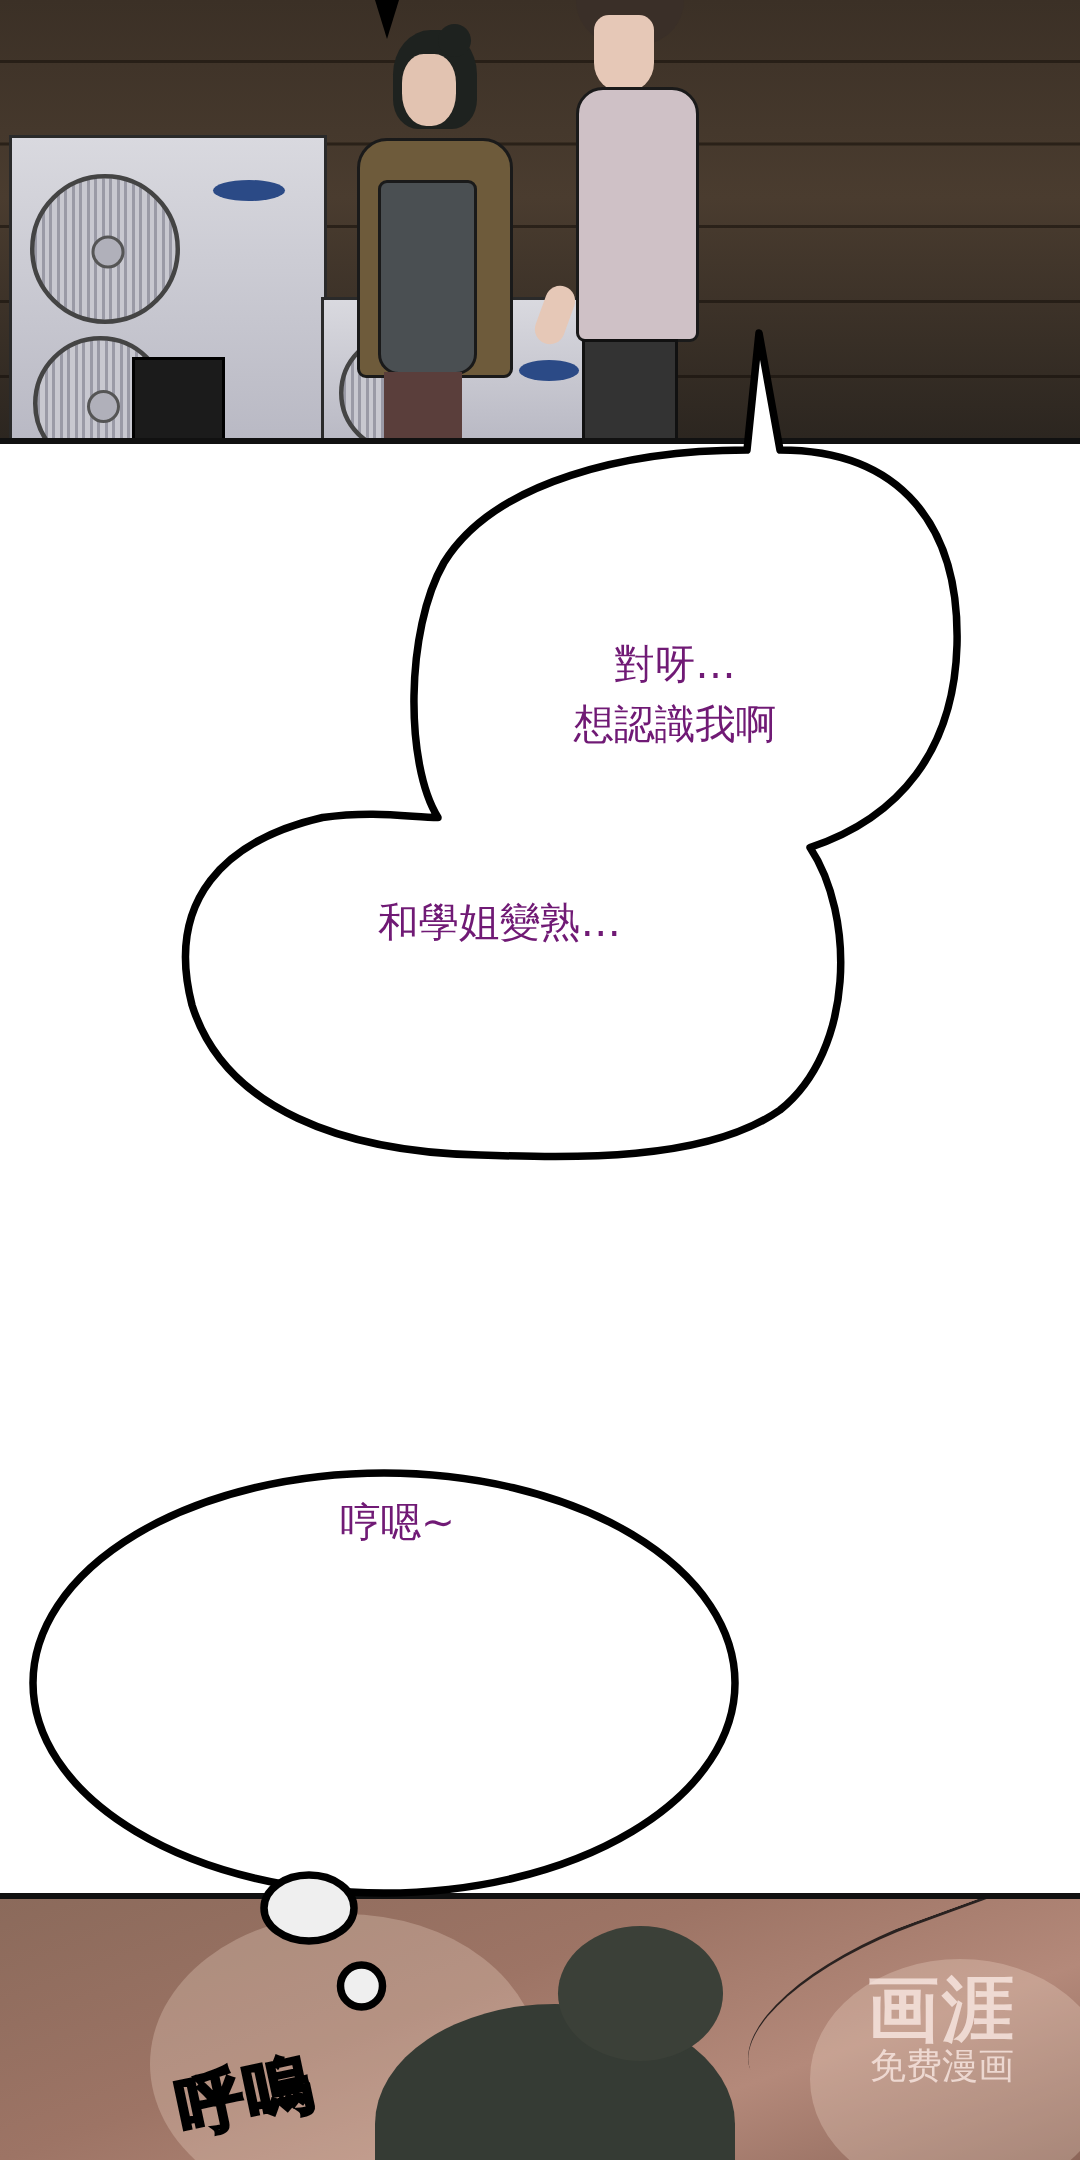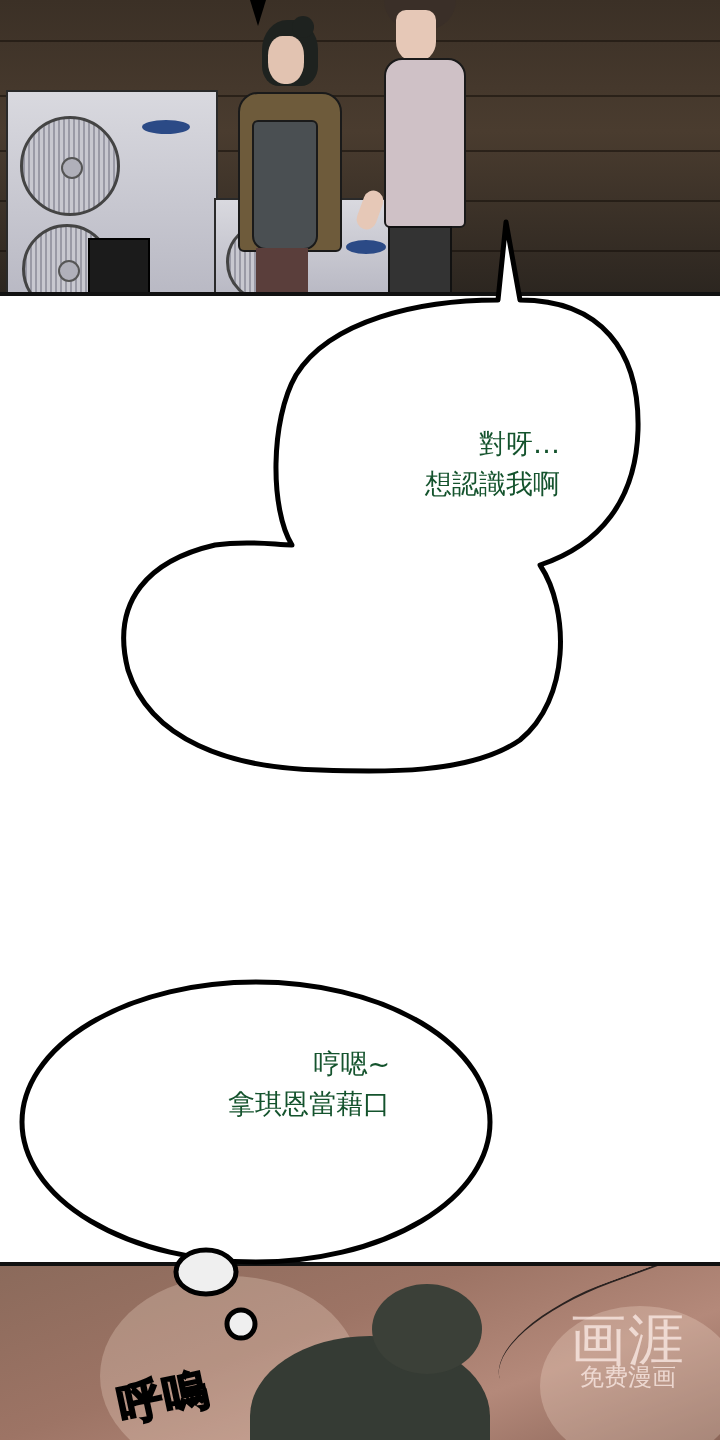--- a/index.html
+++ b/index.html
@@ -25,25 +25,25 @@
   .man-pants { position: absolute; left: 388px; top: 226px; width: 64px; height: 70px; background: #333; border: 2px solid #111; box-sizing: border-box; }
   .man-hand { position: absolute; left: 360px; top: 190px; width: 20px; height: 40px; background: #e6c8b7; border-radius: 10px; transform: rotate(20deg); }
 
   .panel-bottom { top: 1262px; height: 178px; background: linear-gradient(160deg, #8b6a5b 0%, #9d7465 40%, #b4897a 70%, #8c6659 100%); border-top: 4px solid #111; box-sizing: border-box; }
   .glow { position: absolute; border-radius: 50%; background: rgba(255,235,220,0.25); }
   .hair-bun-big { position: absolute; left: 372px; top: 18px; width: 110px; height: 90px; background: #3b4038; border-radius: 50%; }
   .hair-big { position: absolute; left: 250px; top: 70px; width: 240px; height: 160px; background: #353b34; border-radius: 50% 50% 0 0; }
   .strand { position: absolute; left: 490px; top: 20px; width: 230px; height: 90px; border-top: 2px solid #2a2220; border-radius: 60% 0 0 0; transform: rotate(-20deg); }
   .sfx { position: absolute; left: 118px; top: 1368px; font-size: 44px; font-weight: bold; color: #fff; -webkit-text-stroke: 2px #000; transform: rotate(-12deg); letter-spacing: 2px; font-family: "DejaVu Serif", serif; }
   .watermark { position: absolute; left: 568px; top: 1316px; width: 120px; text-align: center; color: rgba(255,240,235,0.72); }
-  .wm-logo { font-size: 56px; font-weight: normal; line-height: 48px; letter-spacing: 2px; }
+  .wm-logo { font-size: 48px; font-weight: bold; line-height: 48px; letter-spacing: 2px; }
   .wm-sub { font-size: 24px; line-height: 26px; }
 
   svg.bubbles { position: absolute; left: 0; top: 0; width: 720px; height: 1440px; pointer-events: none; }
-  .bubble-text { position: absolute; text-align: right; color: #14532d; font-size: 27px; line-height: 40px; font-family: "DejaVu Sans", sans-serif; white-space: nowrap; }
+  .bubble-text { position: absolute; text-align: center; color: #701a75; font-size: 27px; line-height: 40px; font-family: "DejaVu Sans", sans-serif; white-space: nowrap; }
   .tail-top { position: absolute; left: 250px; top: 0; width: 0; height: 0; border-left: 8px solid transparent; border-right: 8px solid transparent; border-top: 26px solid #000; }
 </style>
 </head>
 <body>
 
 <div class="panel panel-top">
   <div class="wood-line" style="top:40px"></div>
   <div class="wood-line" style="top:95px"></div>
   <div class="wood-line" style="top:150px"></div>
   <div class="wood-line" style="top:200px"></div>
@@ -107,25 +107,25 @@
   <ellipse cx="206" cy="1272" rx="30" ry="22" fill="#efefef" stroke="#000" stroke-width="5"></ellipse>
   <ellipse cx="241" cy="1324" rx="14" ry="14" fill="#efefef" stroke="#000" stroke-width="5"></ellipse>
 </svg>
 
 <div class="bubble-text" style="left:340px;top:424px;width:220px">
   <div>對呀…</div>
   <div>想認識我啊</div>
 </div>
 
 <div class="bubble-text" style="left:228px;top:596px;width:210px">
+  <div>和學姐變熟…</div>
 </div>
 
-<div class="bubble-text" style="left:140px;top:1044px;width:250px">
+<div class="bubble-text" style="left:140px;top:996px;width:250px">
   <div>哼嗯~</div>
-  <div>拿琪恩當藉口</div>
 </div>
 
 <div class="sfx">呼嗚</div>
 
 <div class="watermark">
   <div class="wm-logo">画涯</div>
   <div class="wm-sub">免费漫画</div>
 </div>
 
 </body></html>

